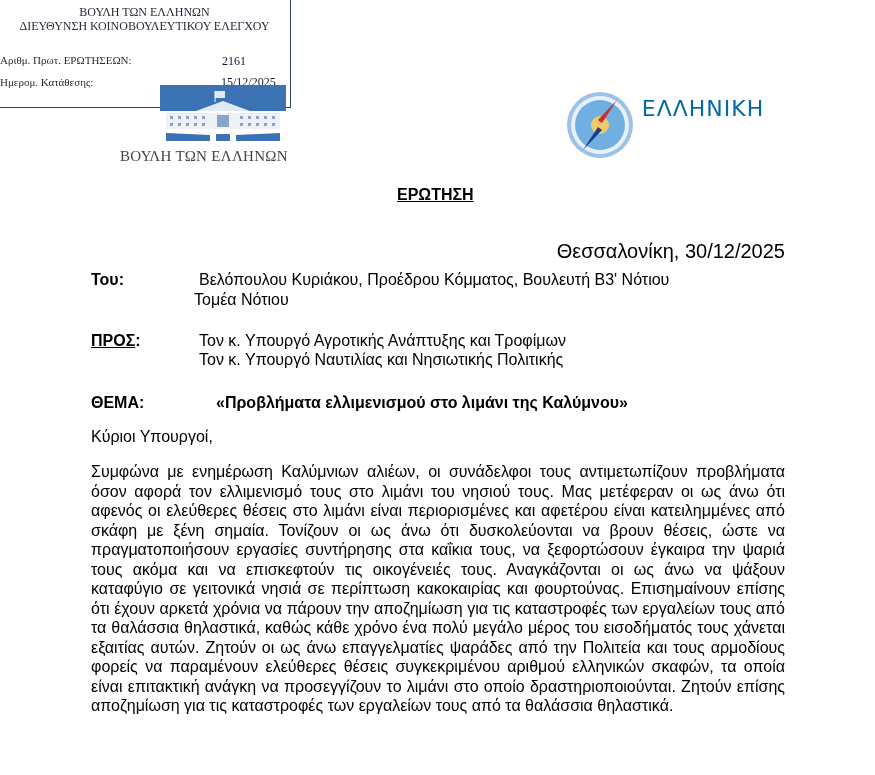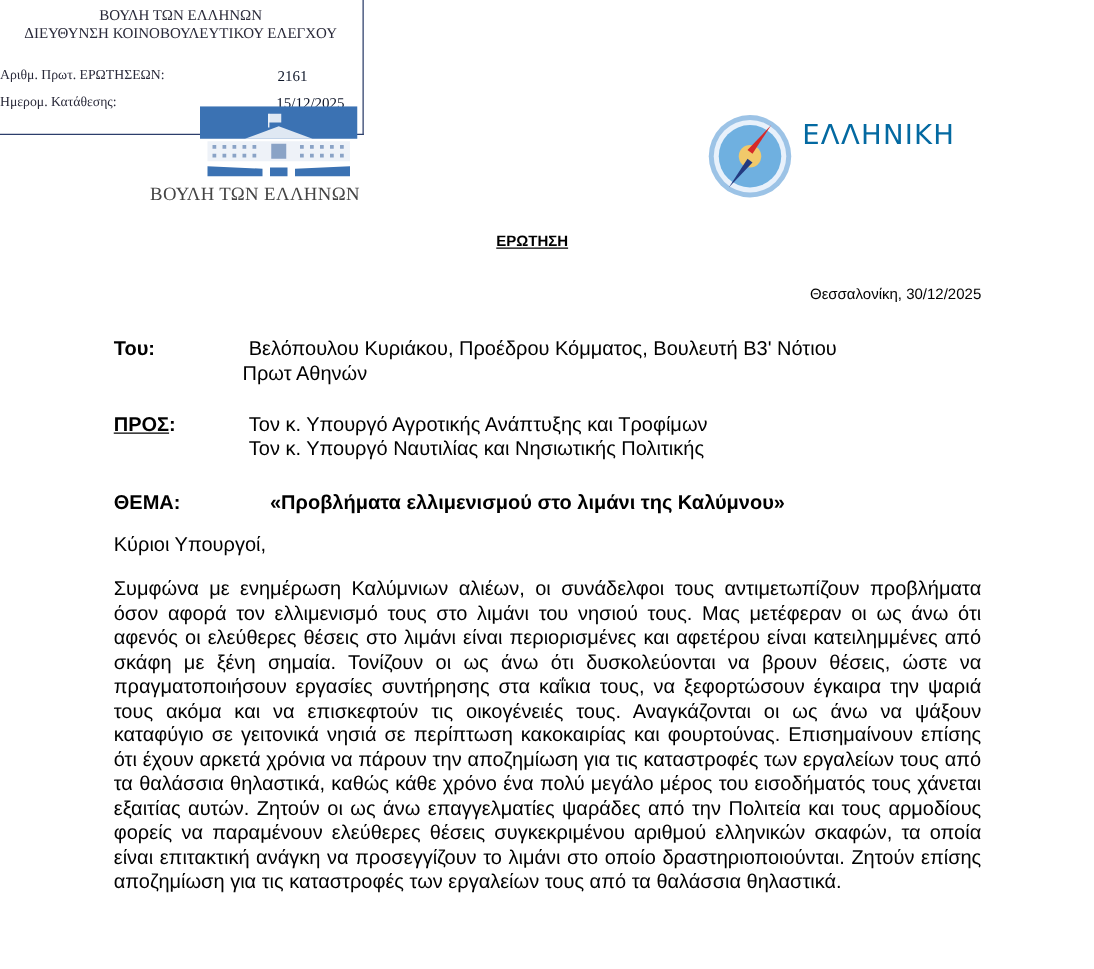--- a/index.html
+++ b/index.html
@@ -32,24 +32,24 @@
   .parl-name {
     position:absolute; left:120px; top:148px; font-family:"Liberation Serif", serif;
     font-size:15px; color:#444; letter-spacing:0.3px;
   }
   .party-logo { position:absolute; left:565px; top:90px; }
   .party-name {
     position:absolute; left:638px; top:96px; width:130px; text-align:center;
     color:#0369a1; font-family:"DejaVu Sans", sans-serif; font-size:22px; line-height:26px; letter-spacing:1px;
   }
   .title {
-    position:absolute; left:397px; top:186px; font-size:12px; font-weight:bold;
+    position:absolute; left:397px; top:186px; font-size:16px; font-weight:bold;
     text-decoration:underline;
   }
-  .date-line { position:absolute; right:90px; top:228px; font-size:12px; }
+  .date-line { position:absolute; right:90px; top:240px; font-size:20px; }
   .row { position:absolute; font-size:16px; line-height:19px; }
   .lbl-bold { font-weight:bold; }
   .u { text-decoration:underline; }
   .body-text {
     position:absolute; left:91px; top:462px; width:694px; font-size:16px;
     line-height:19.5px; text-align:justify; text-align-last:left;
   }
 </style>
 </head>
 <body>
@@ -112,21 +112,21 @@
 </div>
 <div class="party-name">
   <div>ΕΛΛΗΝΙΚΗ</div>
 </div>
 
 <div class="title">ΕΡΩΤΗΣΗ</div>
 <div class="date-line">Θεσσαλονίκη, 30/12/2025</div>
 
 <div class="row lbl-bold" style="left:91px;top:270px">Του:</div>
 <div class="row" style="left:199px;top:270px">Βελόπουλου Κυριάκου, Προέδρου Κόμματος, Βουλευτή Β3' Νότιου</div>
-<div class="row" style="left:194px;top:290px">Πρωτ Αθηνών</div>
+<div class="row" style="left:194px;top:290px">Τομέα Νότιου</div>
 
 <div class="row lbl-bold" style="left:91px;top:331px"><span class="u">ΠΡΟΣ</span><span>:</span></div>
 <div class="row" style="left:199px;top:331px">Τον κ. Υπουργό Αγροτικής Ανάπτυξης και Τροφίμων</div>
 <div class="row" style="left:199px;top:350px">Τον κ. Υπουργό Ναυτιλίας και Νησιωτικής Πολιτικής</div>
 
 <div class="row lbl-bold" style="left:91px;top:393px">ΘΕΜΑ:</div>
 <div class="row lbl-bold" style="left:216px;top:393px">«Προβλήματα ελλιμενισμού στο λιμάνι της Καλύμνου»</div>
 
 <div class="row" style="left:91px;top:427px">Κύριοι Υπουργοί,</div>
 

